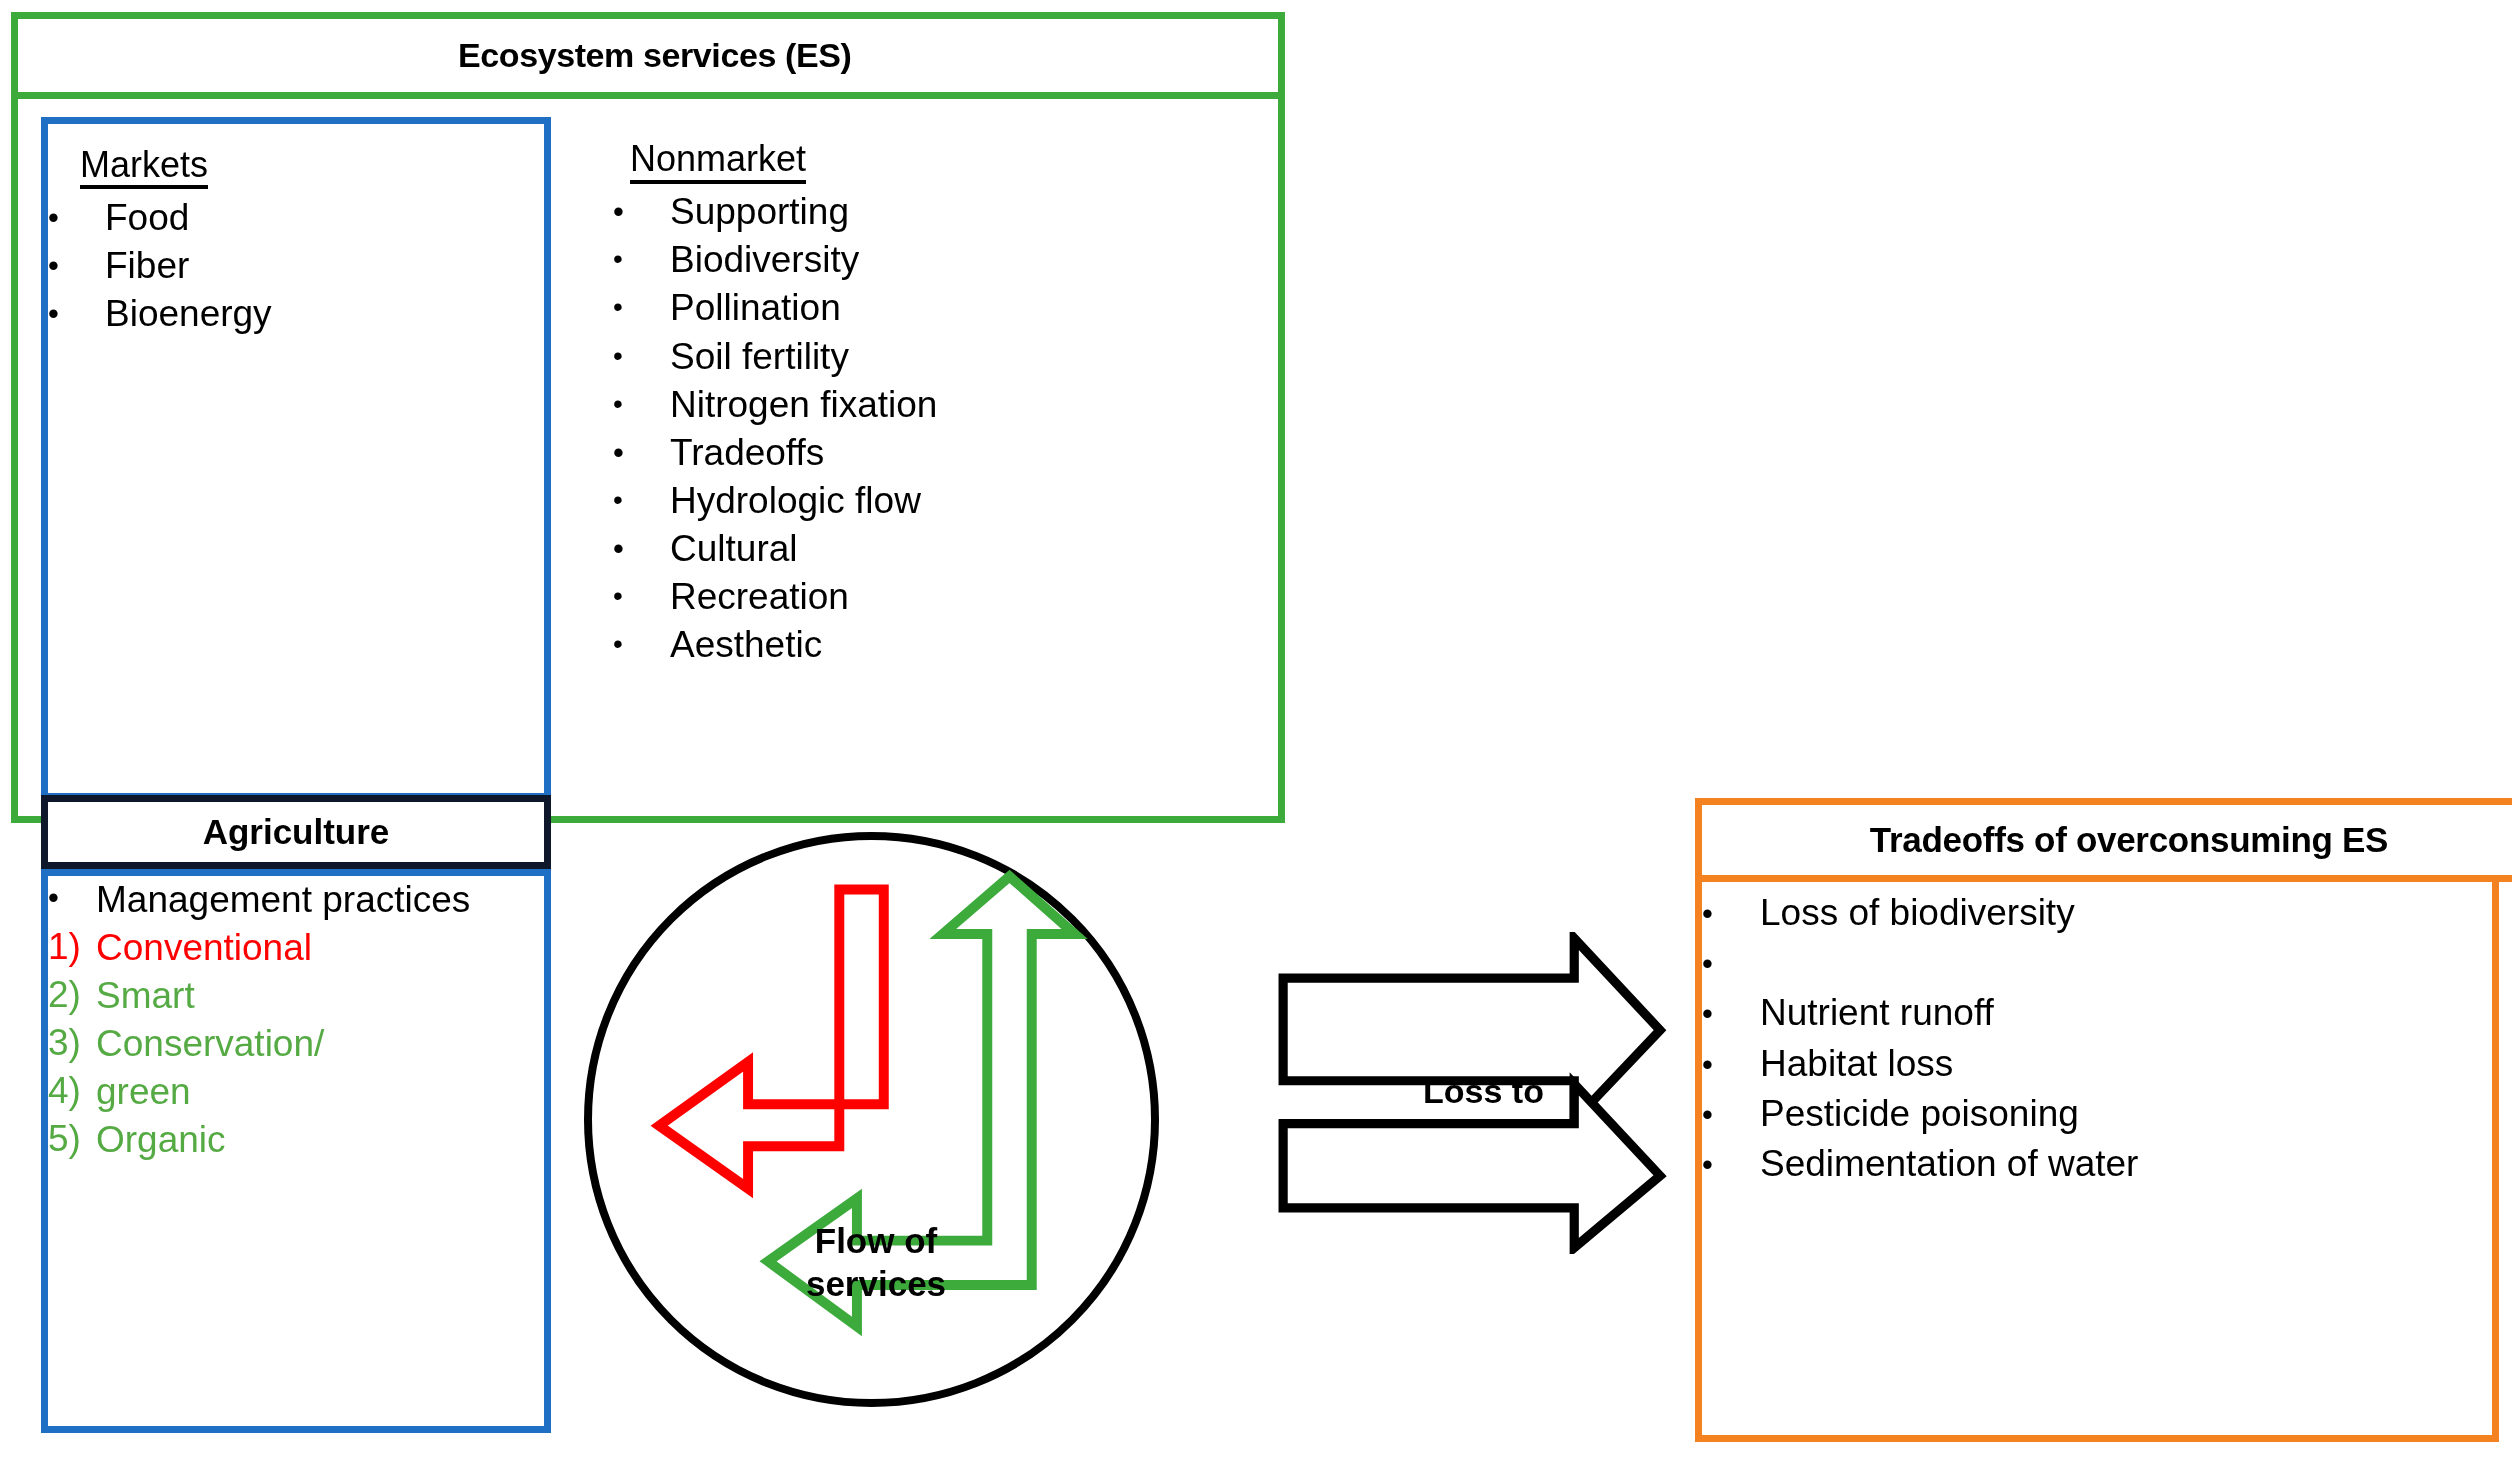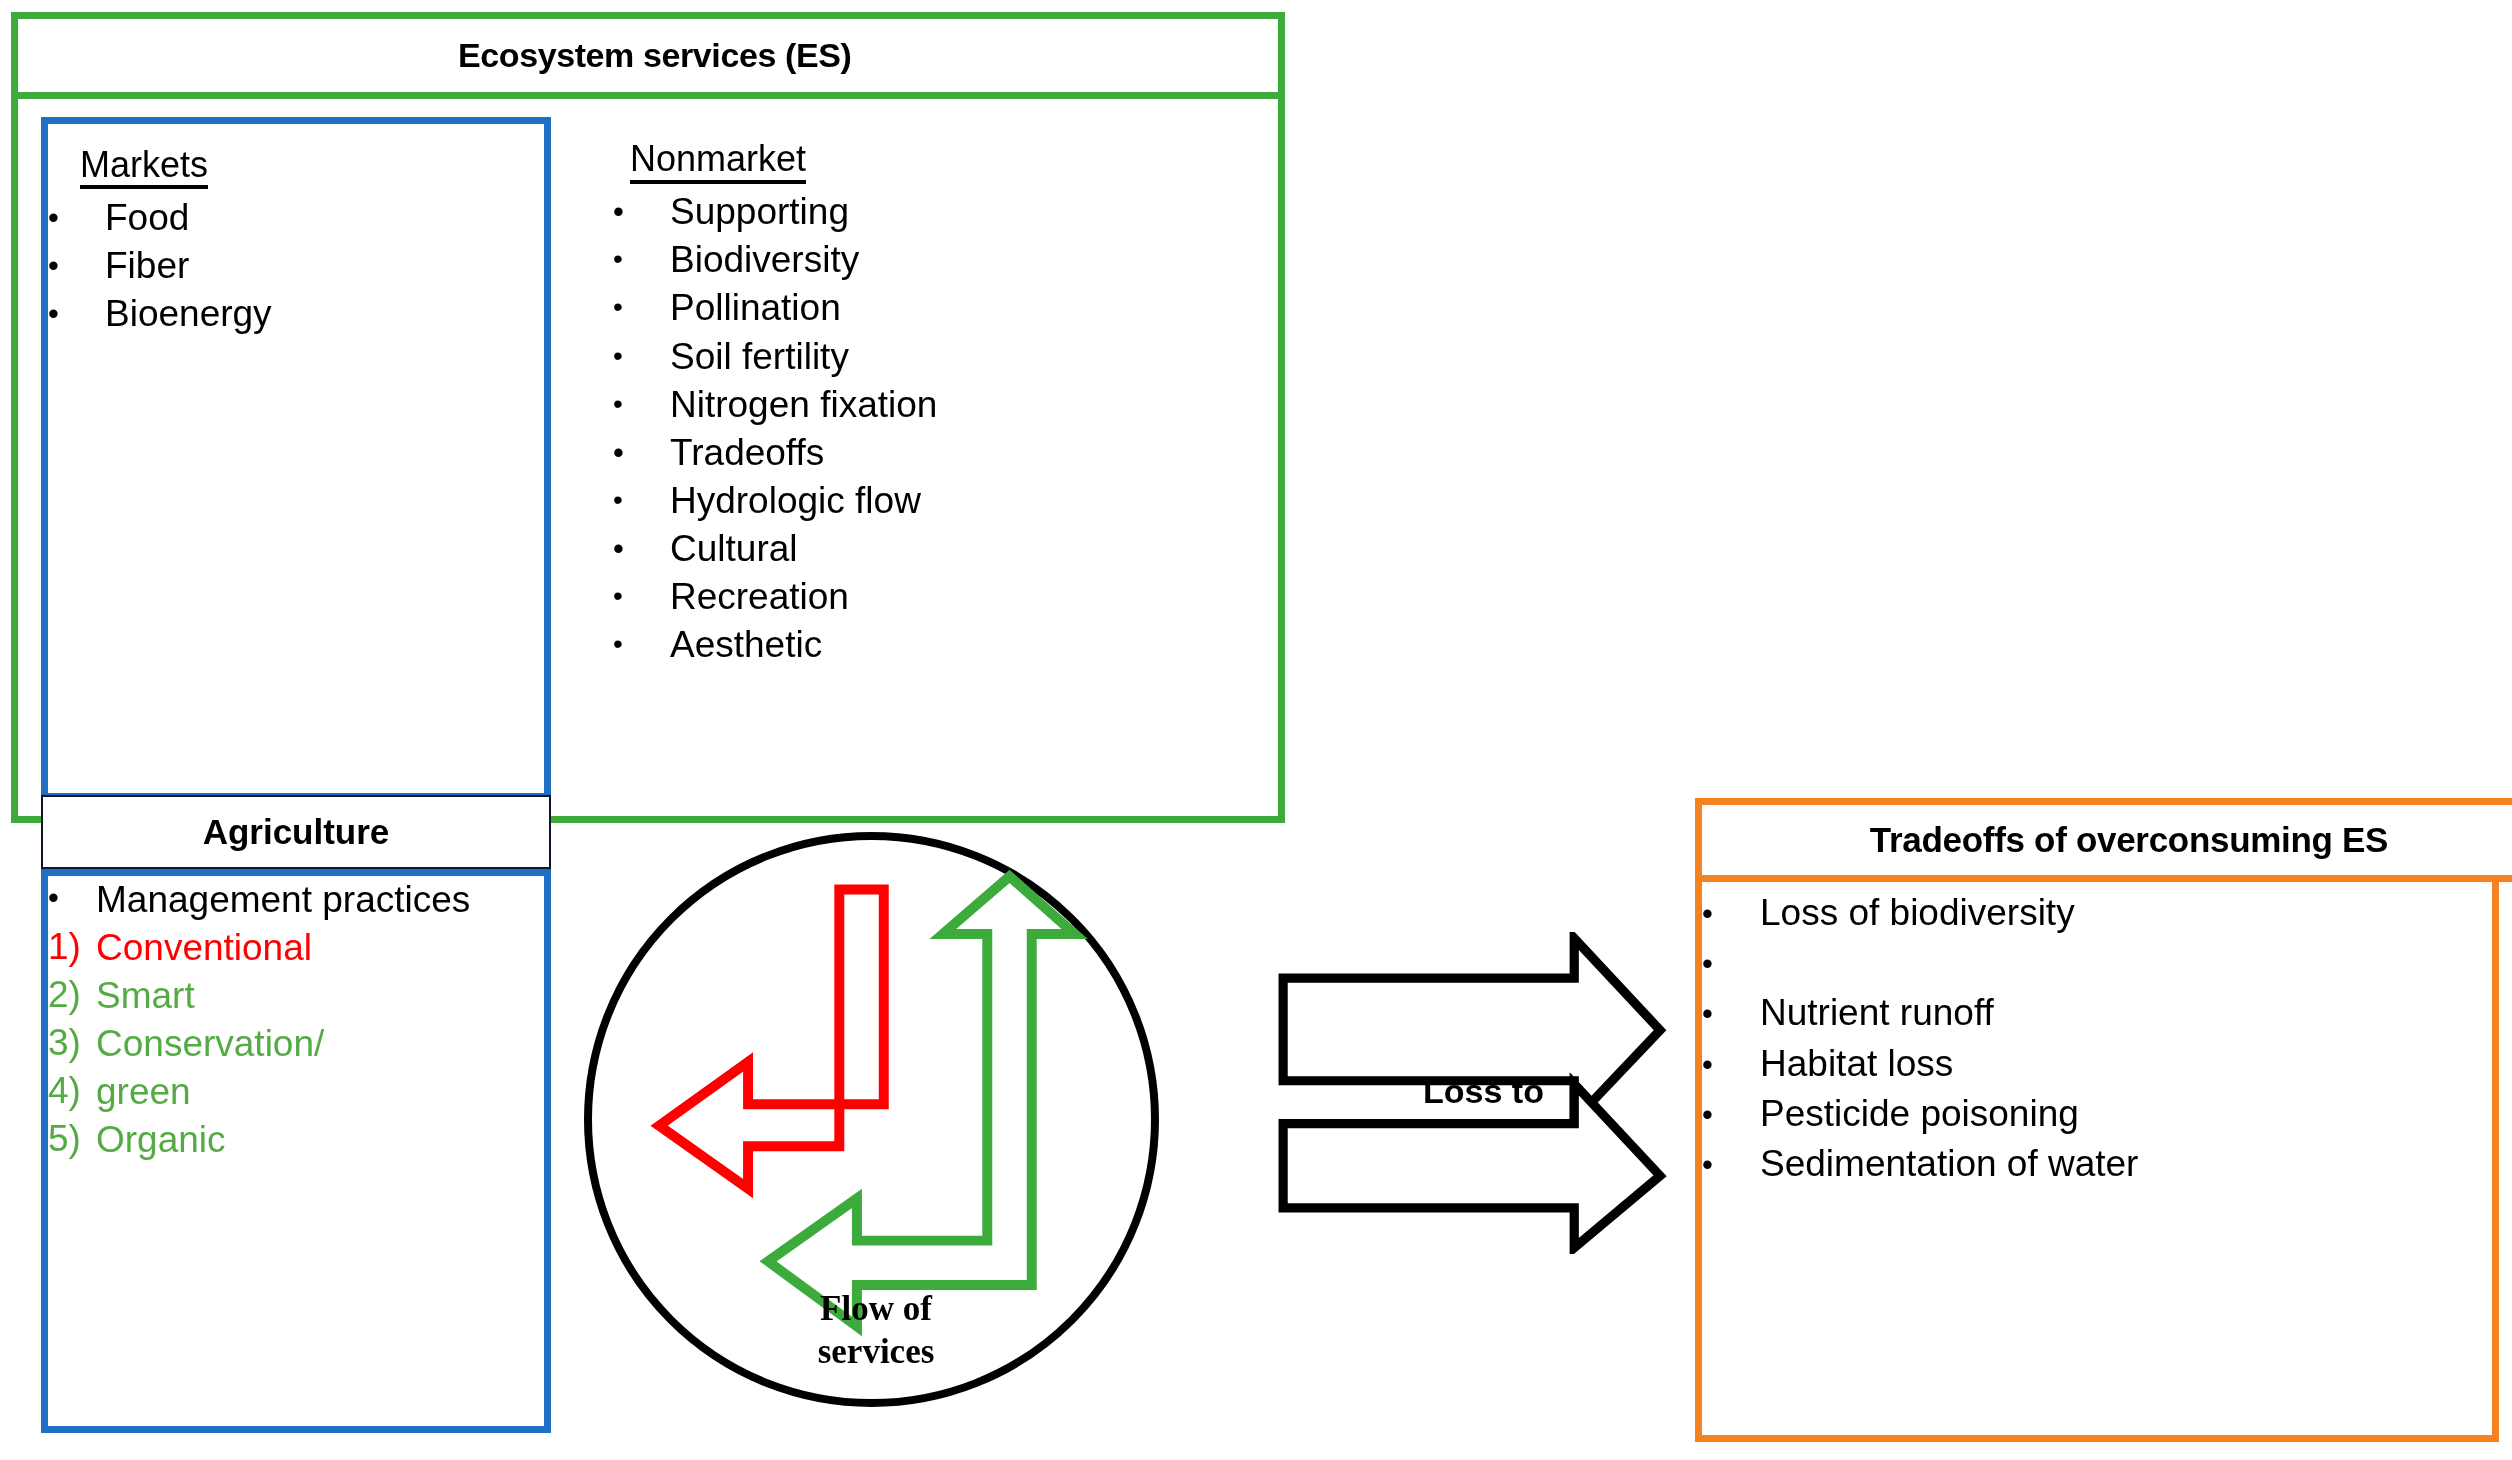--- a/index.html
+++ b/index.html
@@ -21,21 +21,21 @@
     font-size:34px;font-weight:bold;letter-spacing:-0.4px;padding-left:14px;
   }
 
   
   .markets-box{
     position:absolute;left:41px;top:117px;width:510px;height:683px;
     border:7px solid #1f6fc4;box-sizing:border-box;background:#fff;
   }
   .agri-title{
     position:absolute;left:41px;top:795px;width:510px;height:74px;
-    border:2px solid #0f172a;box-sizing:border-box;background:#fff;
+    border:7px solid #0f172a;box-sizing:border-box;background:#fff;
     display:flex;align-items:center;justify-content:center;
     font-size:35px;font-weight:bold;
   }
   .agri-body{
     position:absolute;left:41px;top:869px;width:510px;height:564px;
     border:7px solid #1f6fc4;box-sizing:border-box;background:#fff;
   }
 
   
   .nonmarket-box{
@@ -75,22 +75,22 @@
   .c-red{color:#fe0000;}
   .c-green{color:#55aa44;}
 
   
   .flow-circle{
     position:absolute;left:584px;top:832px;width:575px;height:575px;
     border:8.4px solid #000;border-radius:50%;box-sizing:border-box;background:transparent;
   }
   .flow-svg{position:absolute;left:584px;top:832px;width:575px;height:575px;}
   .flow-label{
-    position:absolute;left:738px;top:1288px;width:276px;
-    text-align:center;font-size:35px;font-weight:bold;line-height:1.22;font-family:Liberation Serif, serif;
+    position:absolute;left:738px;top:1220px;width:276px;
+    text-align:center;font-size:35px;font-weight:bold;line-height:1.22;
   }
 
   
   .arrows-svg{position:absolute;left:1277px;top:932px;width:429px;height:322px;}
   .leads-label{
     position:absolute;left:1357px;top:1072px;width:253px;text-align:center;
     font-size:34px;font-weight:bold;
   }
 
   

